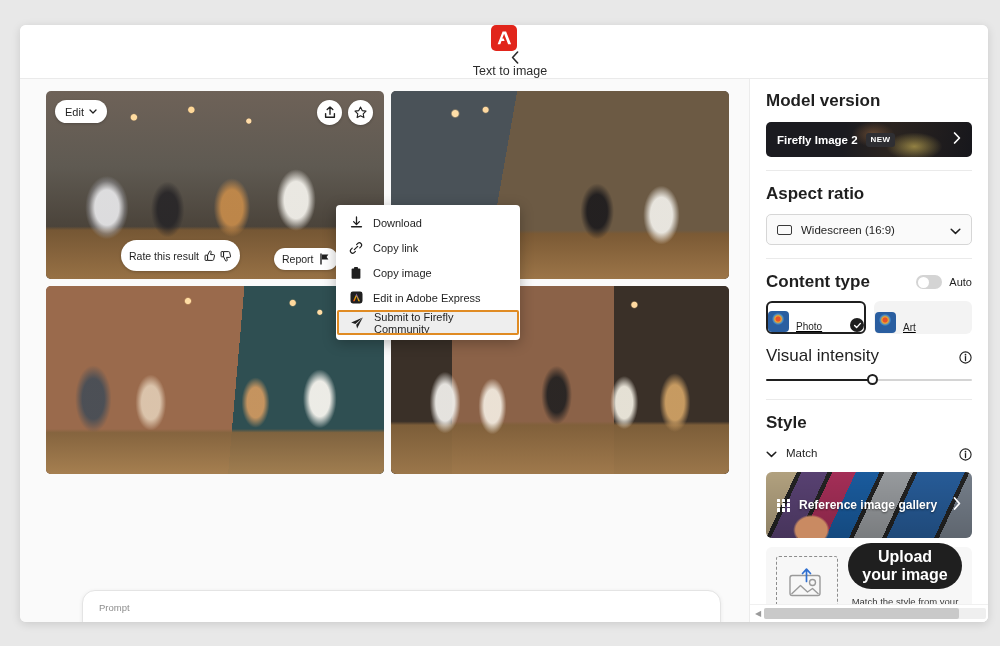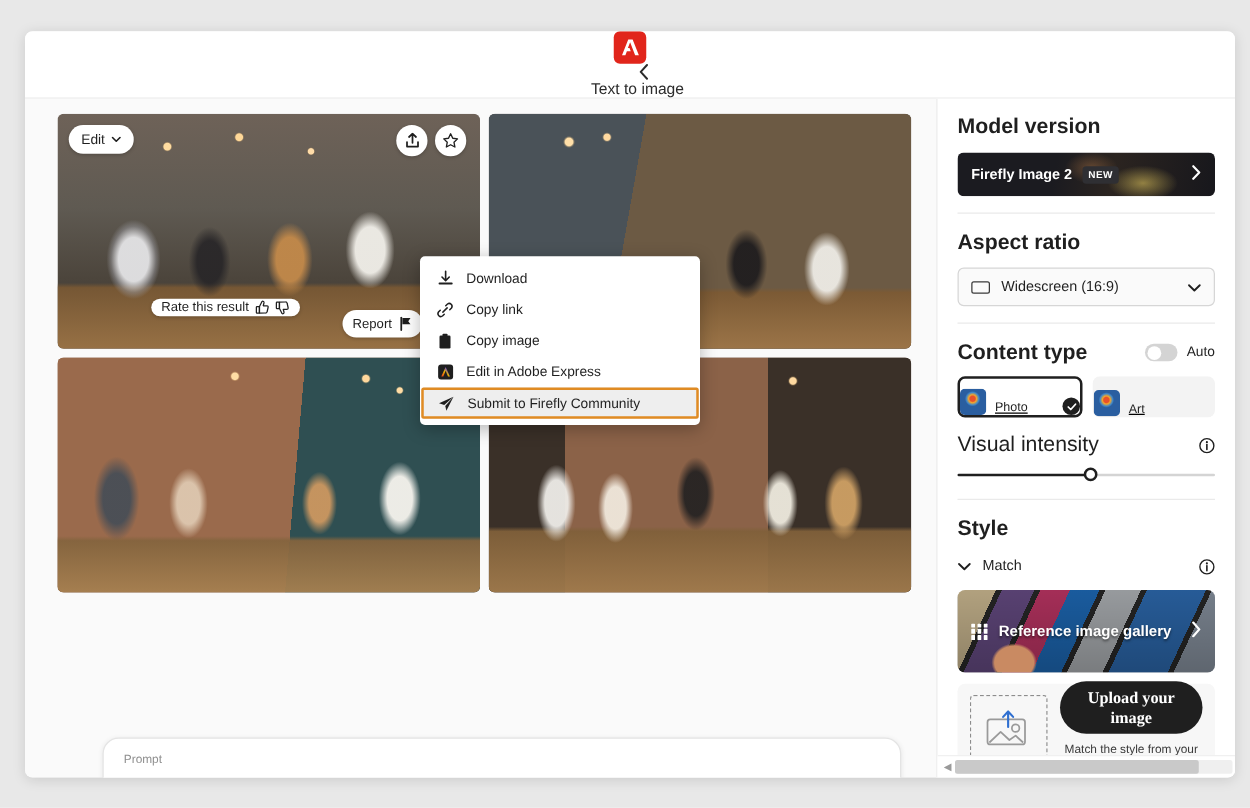--- a/index.html
+++ b/index.html
@@ -162,29 +162,29 @@
     width: 25px; height: 25px;
     border-radius: 50%;
     background: #ffffff;
     display: flex; align-items: center; justify-content: center;
     box-shadow: 0 1px 3px rgba(0,0,0,.22);
     cursor: pointer;
   }
   .share-btn { right: 42px; top: 9px; }
   .fav-btn { right: 11px; top: 9px; }
 
-  .rate-chip { left: 75px; bottom: 26px; height: 14px; padding: 0 8px; gap: 5px; }
+  .rate-chip { left: 75px; bottom: 8px; height: 31px; padding: 0 8px; gap: 5px; }
   .report-chip { left: 228px; bottom: 9px; height: 22px; padding: 0 8px; gap: 5px; }
   .rate-icons { display: flex; gap: 4px; align-items: center; }
 
   
   .menu {
     position: absolute;
     left: 316px; top: 126px;
-    width: 224px;
+    width: 184px;
     background: #ffffff;
     border-radius: 4px;
     box-shadow: 0 3px 14px rgba(0,0,0,.28);
     padding: 5px 0;
     z-index: 40;
   }
   .menu-item {
     display: flex; align-items: center;
     gap: 10px;
     height: 25px;
@@ -399,25 +399,25 @@
     border: 1.6px dashed #8d8d8d;
     border-radius: 3px;
     display: flex; align-items: center; justify-content: center;
     flex: none;
     cursor: pointer;
   }
   .upload-right { display: flex; flex-direction: column; align-items: center; flex: 1; }
   .upload-btn {
     background: #1f1f1f; color: #fff;
     border-radius: 999px;
-    font-size: 13px; font-weight: bold;
+    font-size: 16px; font-weight: bold;
     padding: 5px 13px;
     cursor: pointer;
     border: none;
-    font-family: Liberation Serif, serif;
+    font-family: Liberation Sans, sans-serif;
   }
   .upload-cap { font-size: 9.5px; color: #3a3a3a; text-align: center; line-height: 1.45; margin-top: 6px; }
 
   .panel-scroll {
     position: absolute;
     left: 0; right: 0; bottom: 0;
     height: 18px;
     background: #ffffff;
     display: flex; align-items: center;
     padding: 0 2px;

